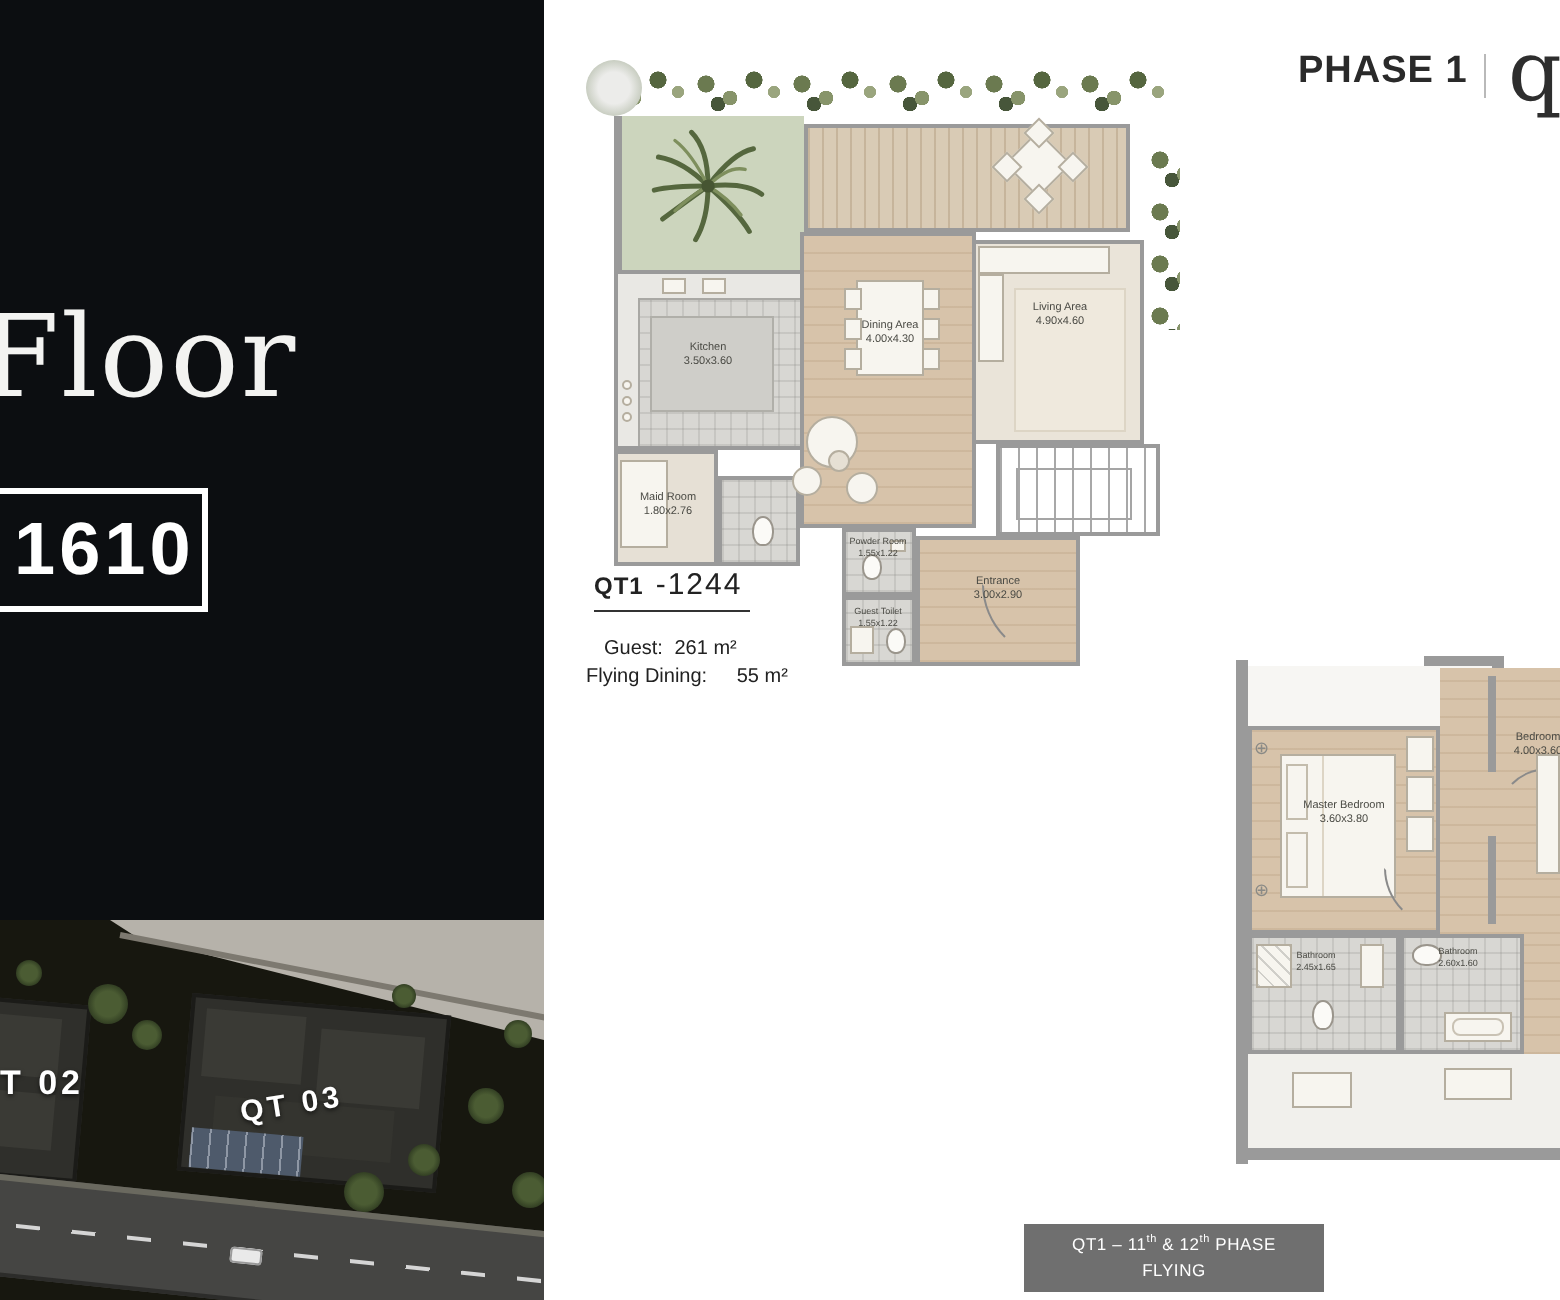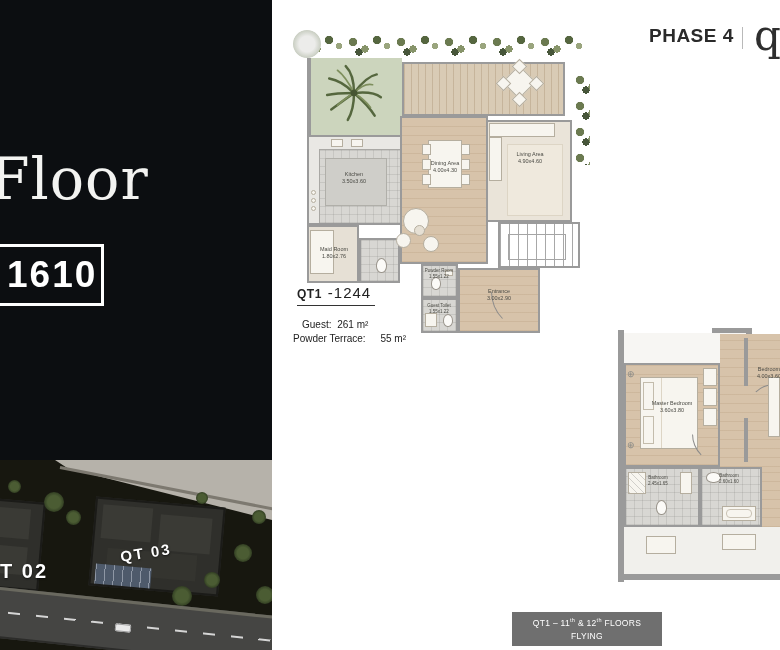--- a/index.html
+++ b/index.html
@@ -28,21 +28,21 @@
       border-top:3px solid #6a695f;border-bottom:2px solid #2c2c2a;
       transform:rotate(6deg);transform-origin:left center;}
   .road-line{position:absolute;left:0;top:21px;width:100%;height:2px;
       background:repeating-linear-gradient(90deg,#d5d5d5 0 12px,transparent 12px 28px);}
   .car{position:absolute;left:115px;top:164px;width:16px;height:8px;background:#e9e9e9;
       border-radius:2px;transform:rotate(6deg);box-shadow:inset 0 0 0 1px #9a9a9a;}
   .tree{position:absolute;border-radius:50%;
       background:radial-gradient(circle,#4b5c33 0 45%,#2e3a20 75%,transparent 78%);}
   .map-label{position:absolute;color:#ffffff;font-weight:700;letter-spacing:2px;
       text-shadow:0 1px 2px rgba(0,0,0,.6);}
-  #label-qt02{left:0px;top:72px;font-size:20px;margin-top:28px;}
+  #label-qt02{left:0px;top:72px;font-size:17px;}
   #label-qt03{left:120px;top:84px;font-size:15px;transform:rotate(-9deg);}
 
   
   #phase-label{left:649px;top:25px;position:absolute;font-size:19px;font-weight:700;color:#2a2a2a;letter-spacing:.5px;}
   #header-divider{left:742px;top:27px;position:absolute;width:1px;height:22px;background:#b9b9b9;}
   #logo-fragment{left:754px;top:11px;position:absolute;font-family:"DejaVu Serif",serif;font-size:42px;color:#2e2e2e;}
 
   
   .wall{position:absolute;background:#9a9a9a;}
   .room{position:absolute;border:2.5px solid #9a9a9a;box-sizing:border-box;}
@@ -128,21 +128,21 @@
 
   <div class="road">
     <div class="road-line"></div>
   </div>
   <div class="car"></div>
 
   <div id="label-qt02" class="map-label">T 02</div>
   <div id="label-qt03" class="map-label">QT 03</div>
 </div>
 
-<div id="phase-label">PHASE 4</div>
+<div id="phase-label">PHASE 1</div>
 <div id="header-divider"></div>
 <div id="logo-fragment">q</div>
 
 <div id="plan1">
 
   <div class="hedge" style="left:4px;top:2px;width:286px;height:26px;"></div>
   <div class="hedge" style="left:279px;top:40px;width:18px;height:95px;"></div>
   <div style="position:absolute;left:0px;top:0px;width:28px;height:28px;border-radius:50%;
        background:radial-gradient(circle,#ececea 0 40%,#c9cec2 70%,transparent 75%);"></div>
 
@@ -250,21 +250,21 @@
 </div>
 
 <div id="unit-title">
   <span class="code">QT1</span><span class="suffix">-1244</span>
 </div>
 <div class="spec-line" style="left:302px;top:319px;">
   <span>Guest:</span>
   <span style="margin-left:3px;">261 m²</span>
 </div>
 <div class="spec-line" style="left:293px;top:333px;">
-  <span>Powder Terrace:</span>
+  <span>Flying Dining:</span>
   <span style="margin-left:12px;">55 m²</span>
 </div>
 
 <div id="plan2">
   <div class="wall" style="left:16px;top:8px;width:6px;height:252px;"></div>
   <div class="wall" style="left:110px;top:6px;width:40px;height:6px;"></div>
   <div style="position:absolute;left:22px;top:11px;width:122px;height:30px;background:#f7f6f3;border-bottom:1px solid #c5c5c2;"></div>
 
   <div class="room wood" style="left:22px;top:41px;width:96px;height:104px;"></div>
   <div class="wood" style="position:absolute;left:118px;top:12px;width:60px;height:133px;"></div>
@@ -315,15 +315,15 @@
     <div>Bathroom</div>
     <div>2.45x1.65</div>
   </div>
   <div class="lbl" style="left:127px;top:151px;font-size:4.5px;">
     <div>Bathroom</div>
     <div>2.60x1.60</div>
   </div>
 </div>
 
 <div id="caption-box">
-  <div><span>QT1 – 11</span><sup>th</sup><span> &amp; 12</span><sup>th</sup><span> FLOORS</span></div>
+  <div><span>QT1 – 11</span><sup>th</sup><span> &amp; 12</span><sup>th</sup><span> PHASE</span></div>
   <div>FLYING</div>
 </div>
 
 </body></html>

